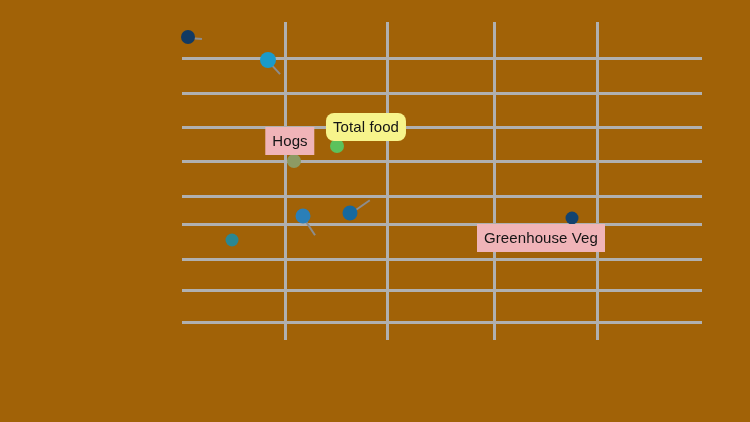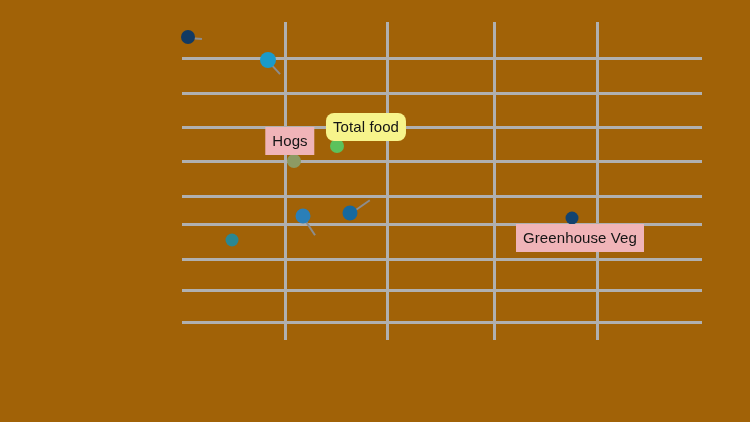--- a/index.html
+++ b/index.html
@@ -89,15 +89,15 @@
       <div class="marker" style="left: 337px; top: 146px; width: 14px; height: 14px; background: rgb(92, 194, 92);"></div>
       <div class="marker" style="left: 294px; top: 161px; width: 14px; height: 14px; background: rgb(141, 154, 99);"></div>
       <div class="marker" style="left: 303px; top: 216px; width: 15px; height: 15px; background: rgb(42, 127, 184);"></div>
       <div class="marker" style="left: 350px; top: 213px; width: 15px; height: 15px; background: rgb(22, 105, 158);"></div>
       <div class="marker" style="left: 232px; top: 240px; width: 13px; height: 13px; background: rgb(42, 135, 147);"></div>
       <div class="marker" style="left: 572px; top: 218px; width: 13px; height: 13px; background: rgb(19, 67, 110);"></div>
     </div>
   <div id="callout-layer">
       <div class="callout" style="left: 290px; top: 141px; background: rgb(240, 180, 184); color: rgb(20, 20, 20);">Hogs</div>
       <div class="callout" style="left: 366px; top: 127px; background: rgb(247, 244, 139); color: rgb(20, 20, 20); border-radius: 8px;">Total food</div>
-      <div class="callout" style="left: 580px; top: 238px; background: rgb(240, 180, 184); color: rgb(20, 20, 20); text-align: center;">Greenhouse Veg</div>
+      <div class="callout" style="left: 541px; top: 238px; background: rgb(240, 180, 184); color: rgb(20, 20, 20); text-align: center;">Greenhouse Veg</div>
     </div>
 </div>
 
 </body></html>

